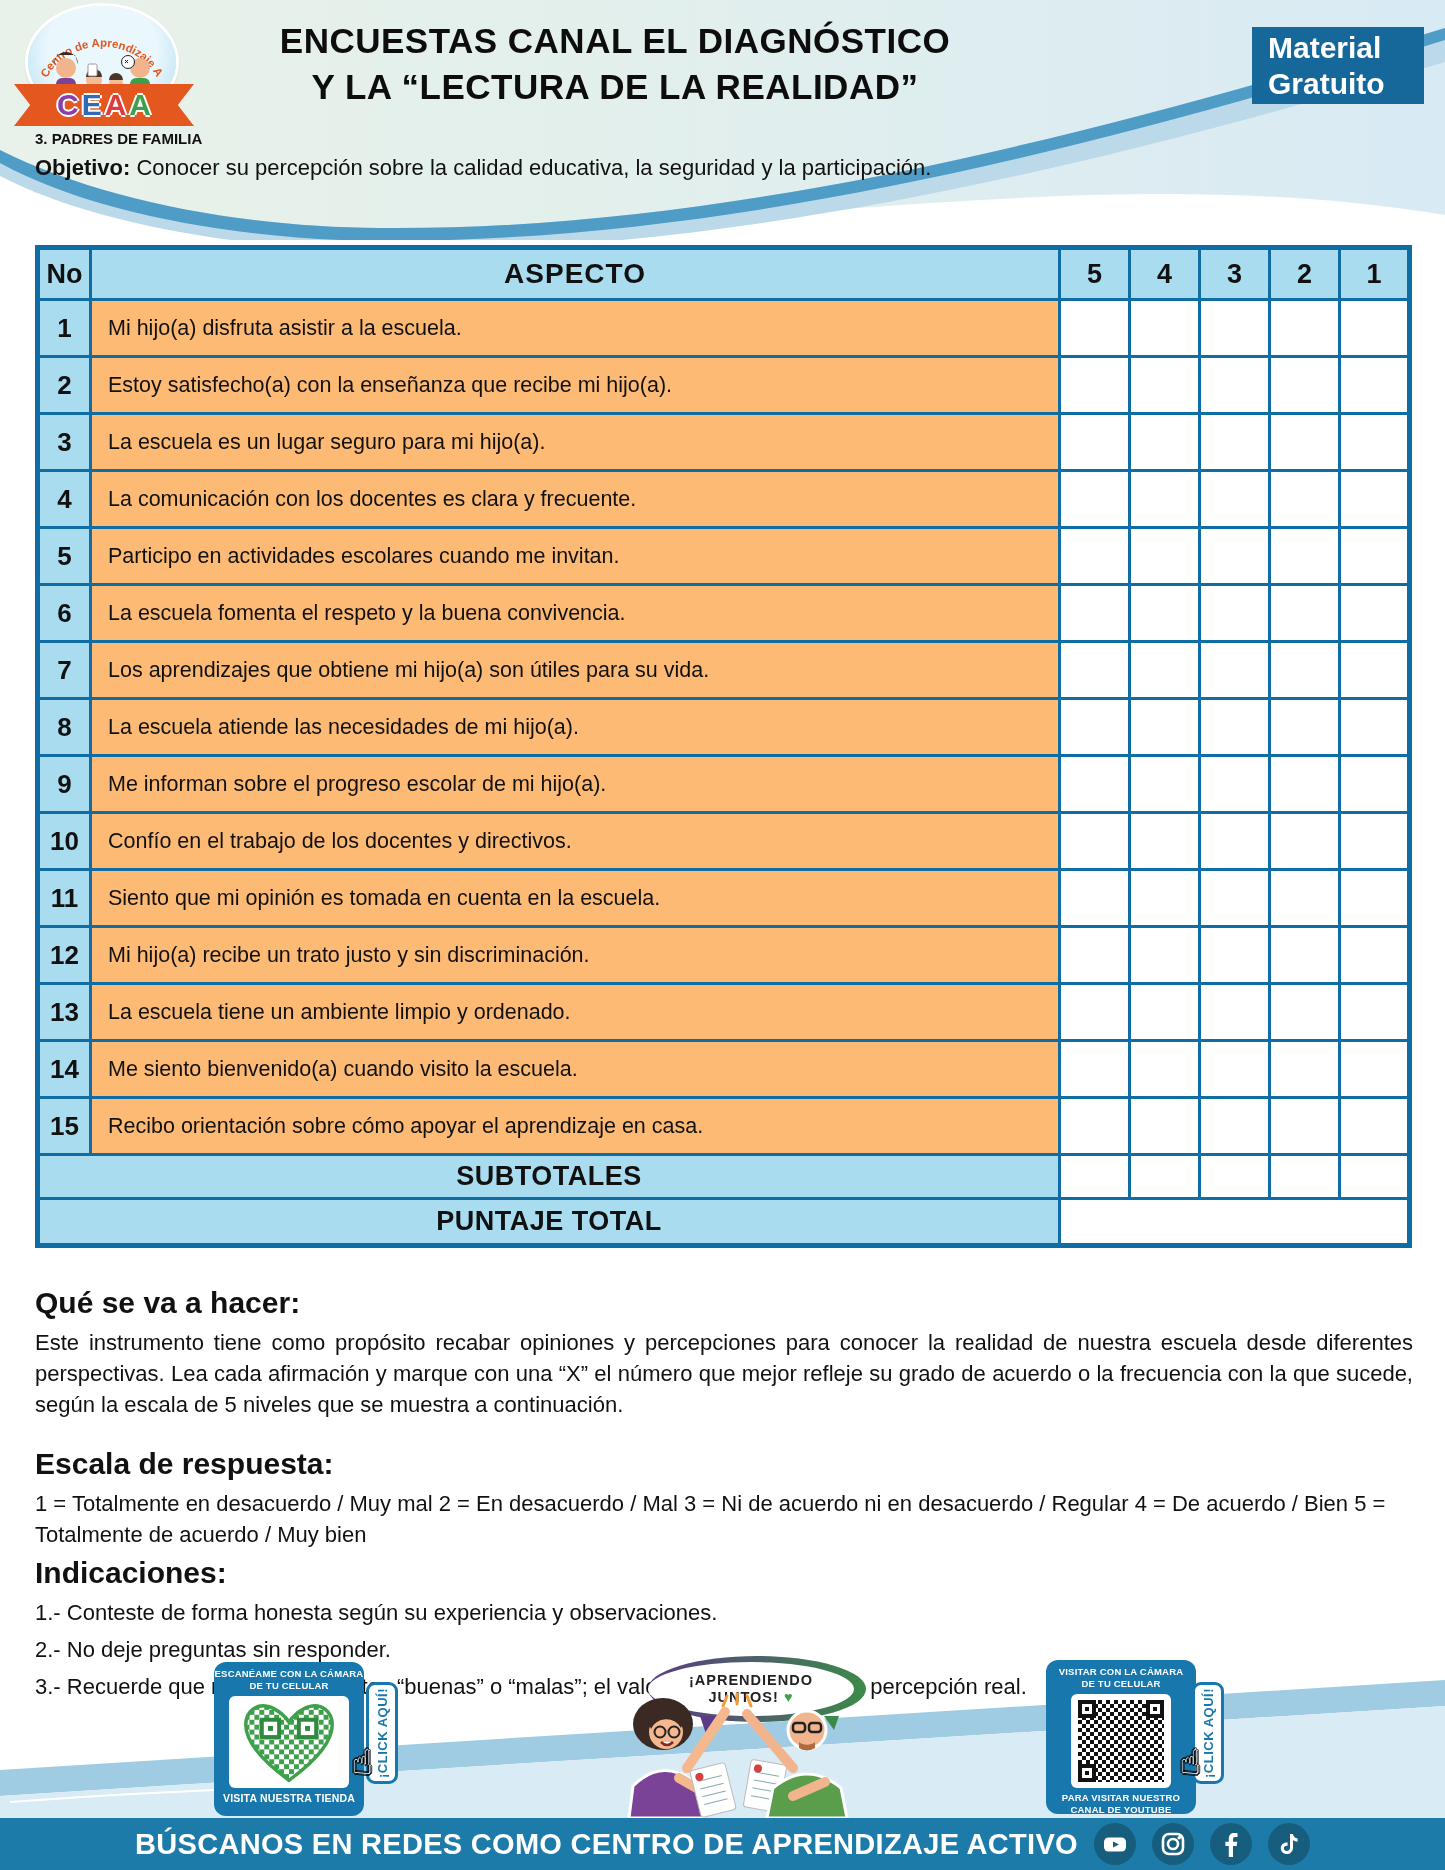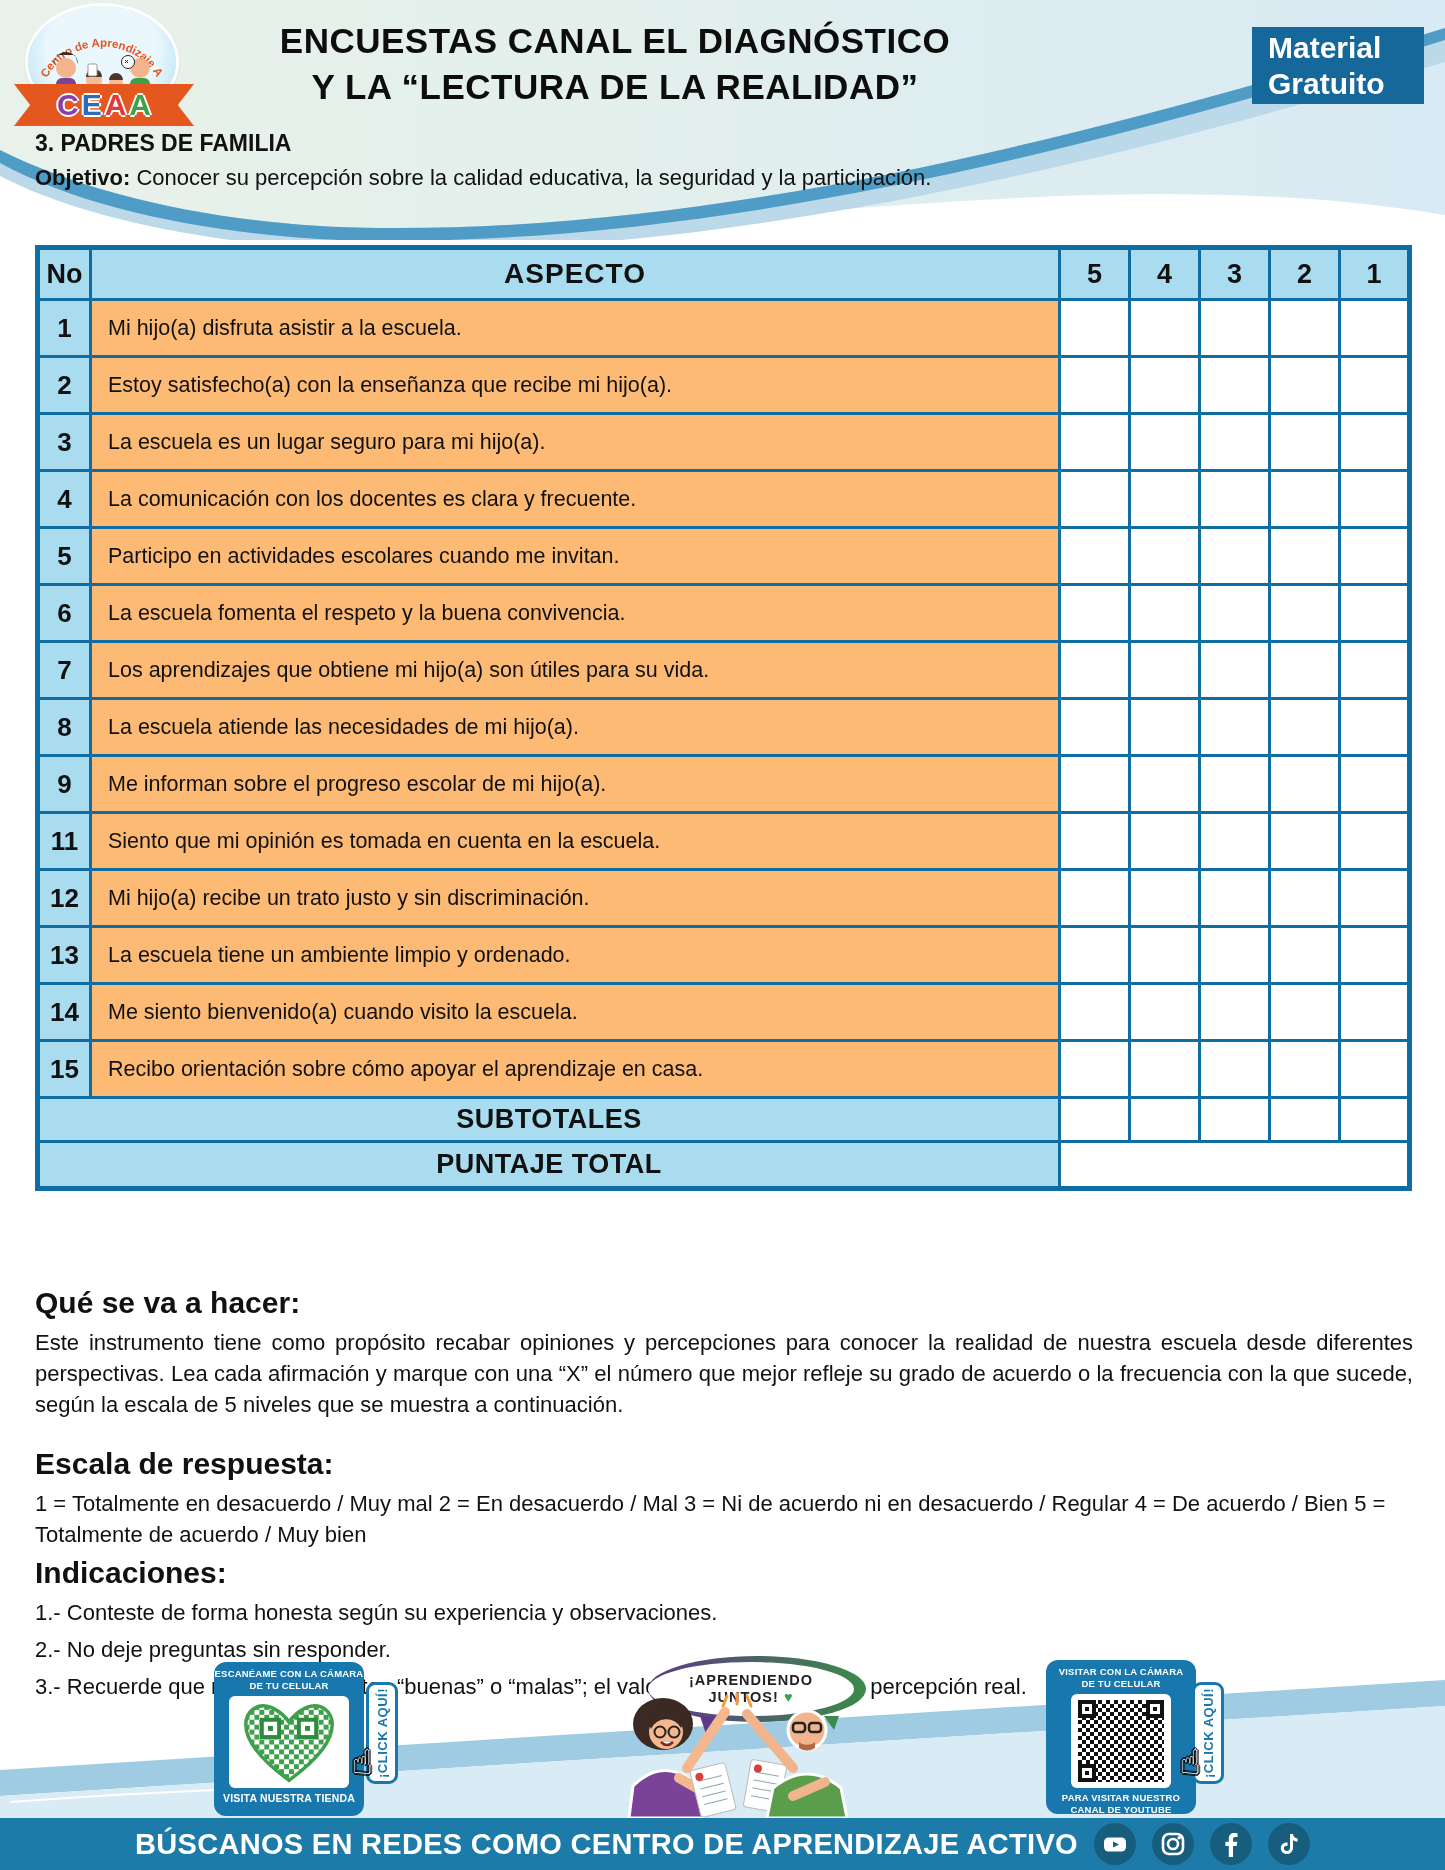--- a/index.html
+++ b/index.html
@@ -20,21 +20,21 @@
     display:flex;align-items:center;justify-content:center;gap:3px;
     box-shadow:0 2px 3px rgba(0,0,0,.3);}
   .logo-ribbon span{font-size:30px;font-weight:900;
     text-shadow:-2px 0 #fff,2px 0 #fff,0 -2px #fff,0 2px #fff;}
   .page-title{position:absolute;left:220px;top:18px;width:790px;text-align:center;
     font-weight:800;font-size:35px;line-height:1.3;letter-spacing:.5px;color:#0d0d0d;}
   .badge{position:absolute;left:1252px;top:27px;width:172px;height:77px;background:#16689a;
     color:#fff;font-weight:800;font-size:30px;line-height:1.18;display:flex;flex-direction:column;
     justify-content:center;padding-left:16px;box-sizing:border-box;}
   .section-block{position:absolute;left:35px;top:130px;width:1380px;}
-  .section-heading{font-size:23px;font-weight:800;margin-bottom:8px;}
+  .section-heading{font-size:15px;font-weight:800;margin-bottom:8px;}
   .objective{font-size:22px;}
   .objective b{font-weight:800;}
   
   :root{--tb:#0f6da3;--fill:#aadcf0;}
   table.survey{position:absolute;left:35px;top:245px;width:1377px;border-collapse:collapse;
     table-layout:fixed;border:5px solid var(--tb);}
   table.survey th,table.survey td{border:3px solid var(--tb);box-sizing:border-box;}
   th.h-no,th.h-score{background:var(--fill);font-size:27px;font-weight:800;height:52px;}
   th.h-aspect{background:var(--fill);font-size:28px;font-weight:800;letter-spacing:1px;}
   td.no{background:var(--fill);text-align:center;font-size:26px;font-weight:800;height:57px;}
@@ -258,20 +258,29 @@
   <tr>
     <td class="no">9</td>
     <td class="asp">Me informan sobre el progreso escolar de mi hijo(a).</td>
     <td class="ans"></td>
     <td class="ans"></td>
     <td class="ans"></td>
     <td class="ans"></td>
     <td class="ans"></td>
   </tr>
 
+  <tr>
+    <td class="no">10</td>
+    <td class="asp">Confío en el trabajo de los docentes y directivos.</td>
+    <td class="ans"></td>
+    <td class="ans"></td>
+    <td class="ans"></td>
+    <td class="ans"></td>
+    <td class="ans"></td>
+  </tr>
 
   <tr>
     <td class="no">11</td>
     <td class="asp">Siento que mi opinión es tomada en cuenta en la escuela.</td>
     <td class="ans"></td>
     <td class="ans"></td>
     <td class="ans"></td>
     <td class="ans"></td>
     <td class="ans"></td>
   </tr>

